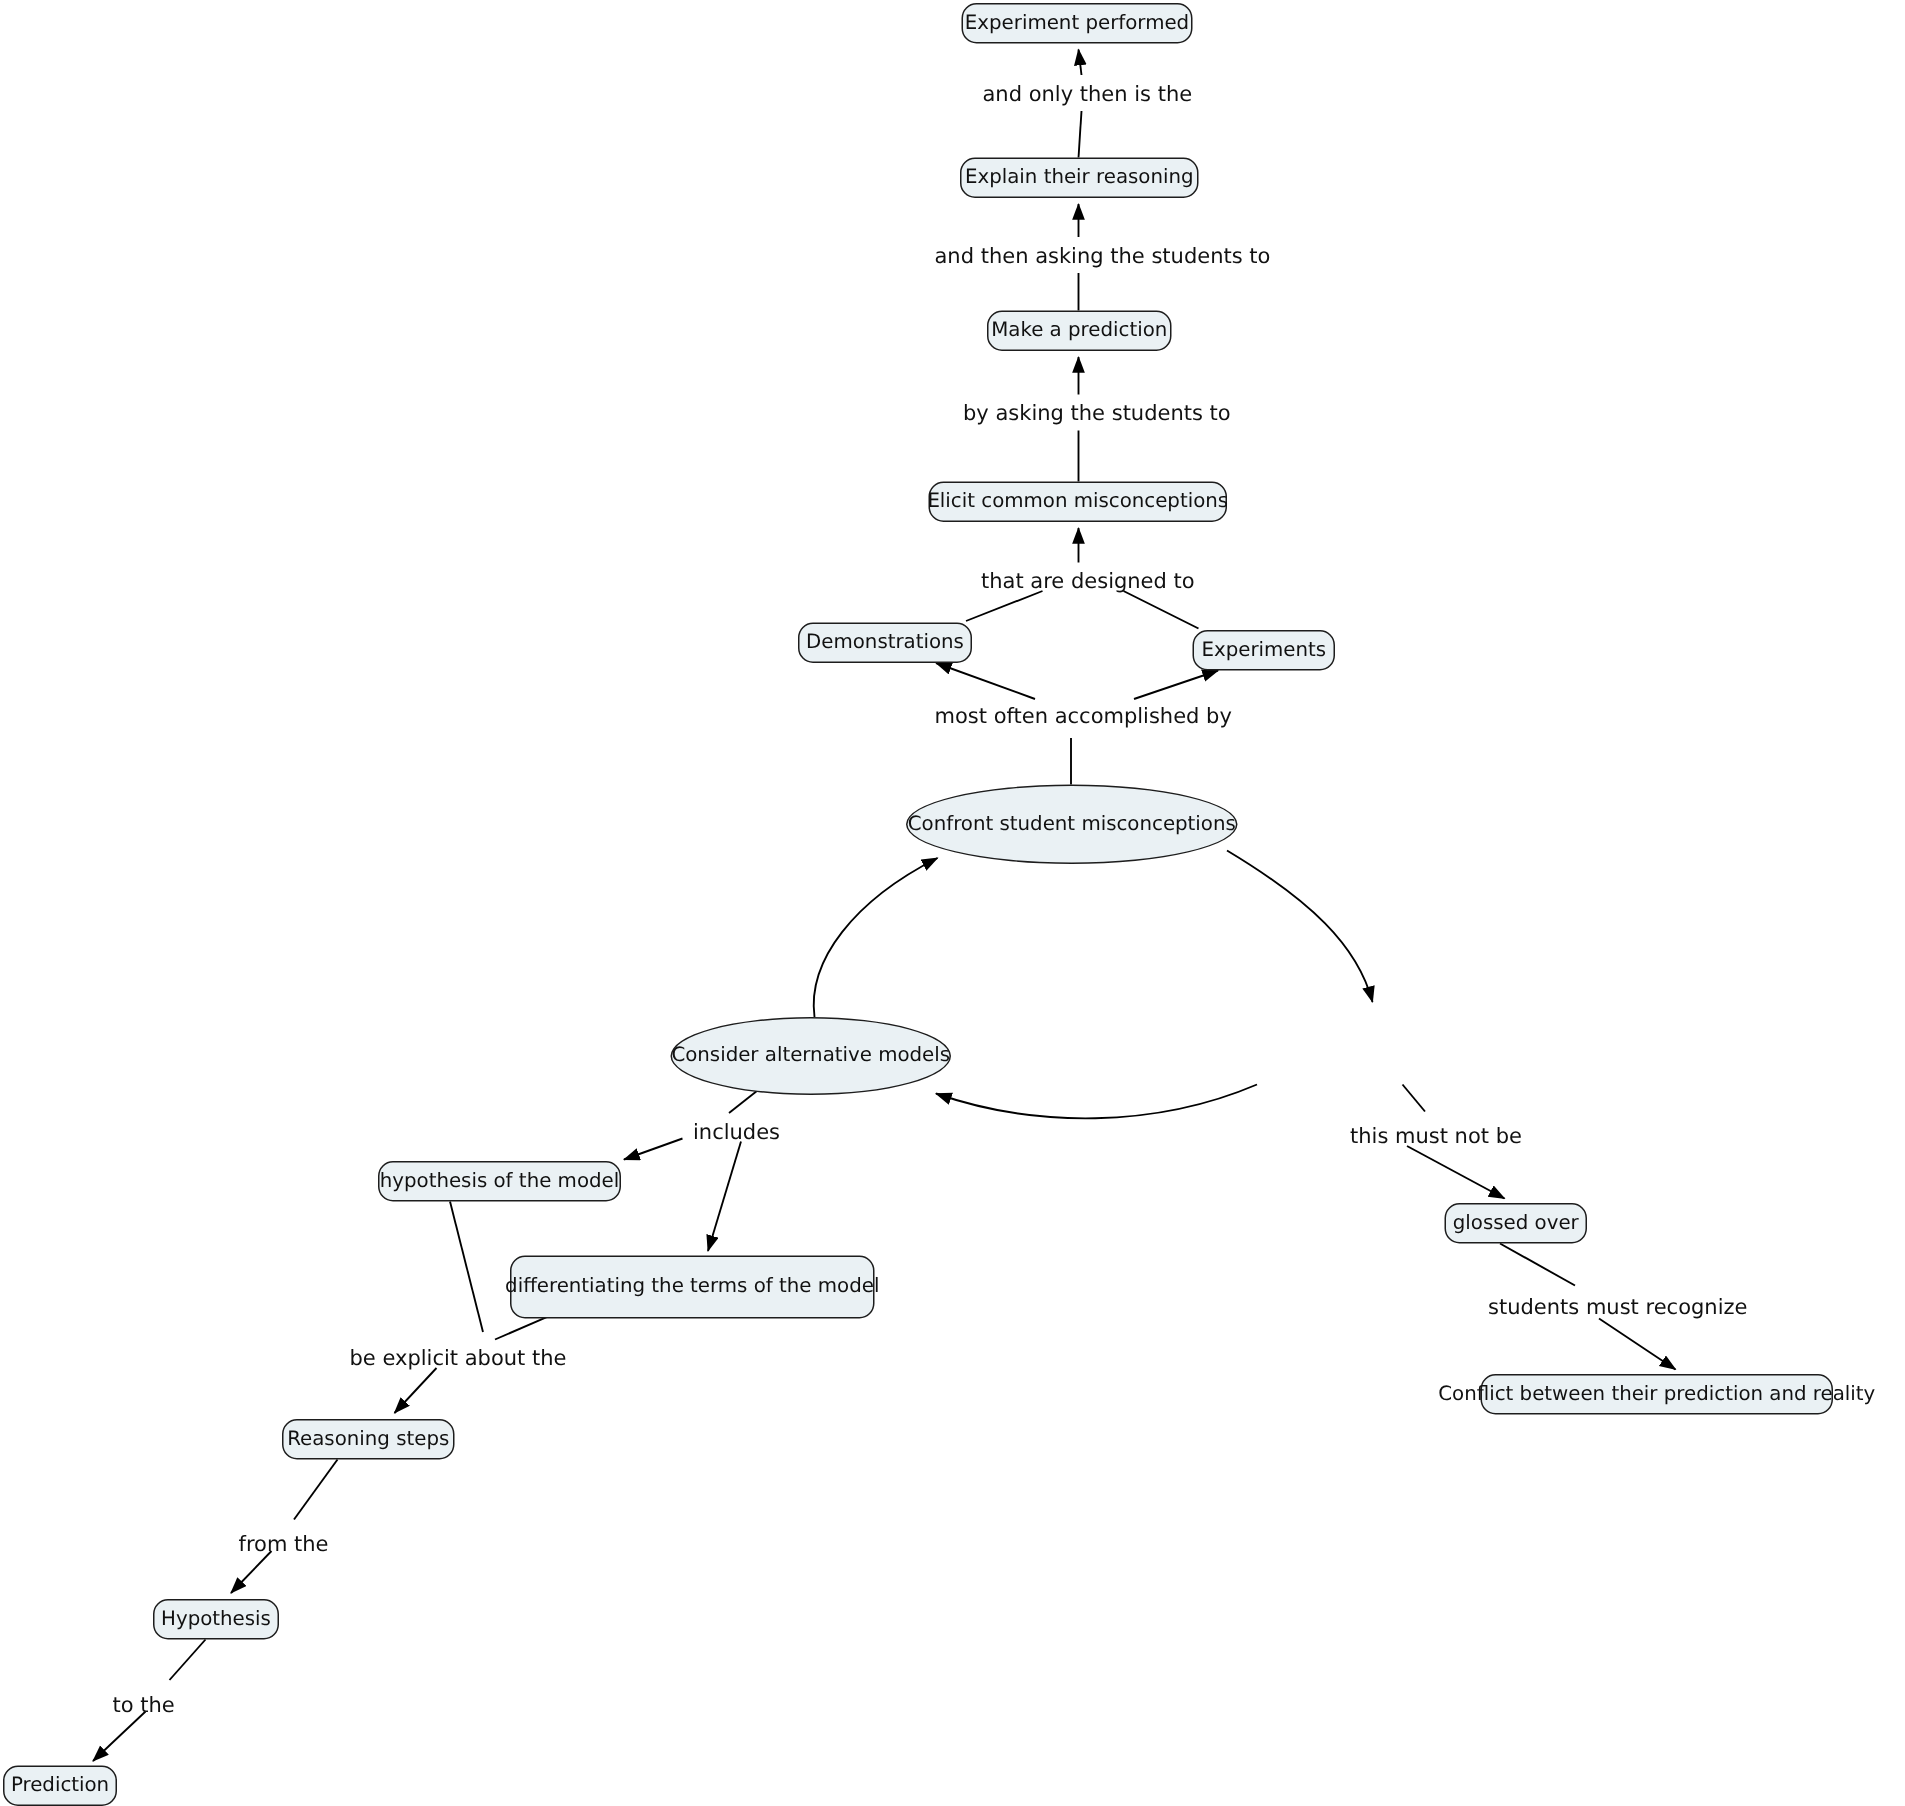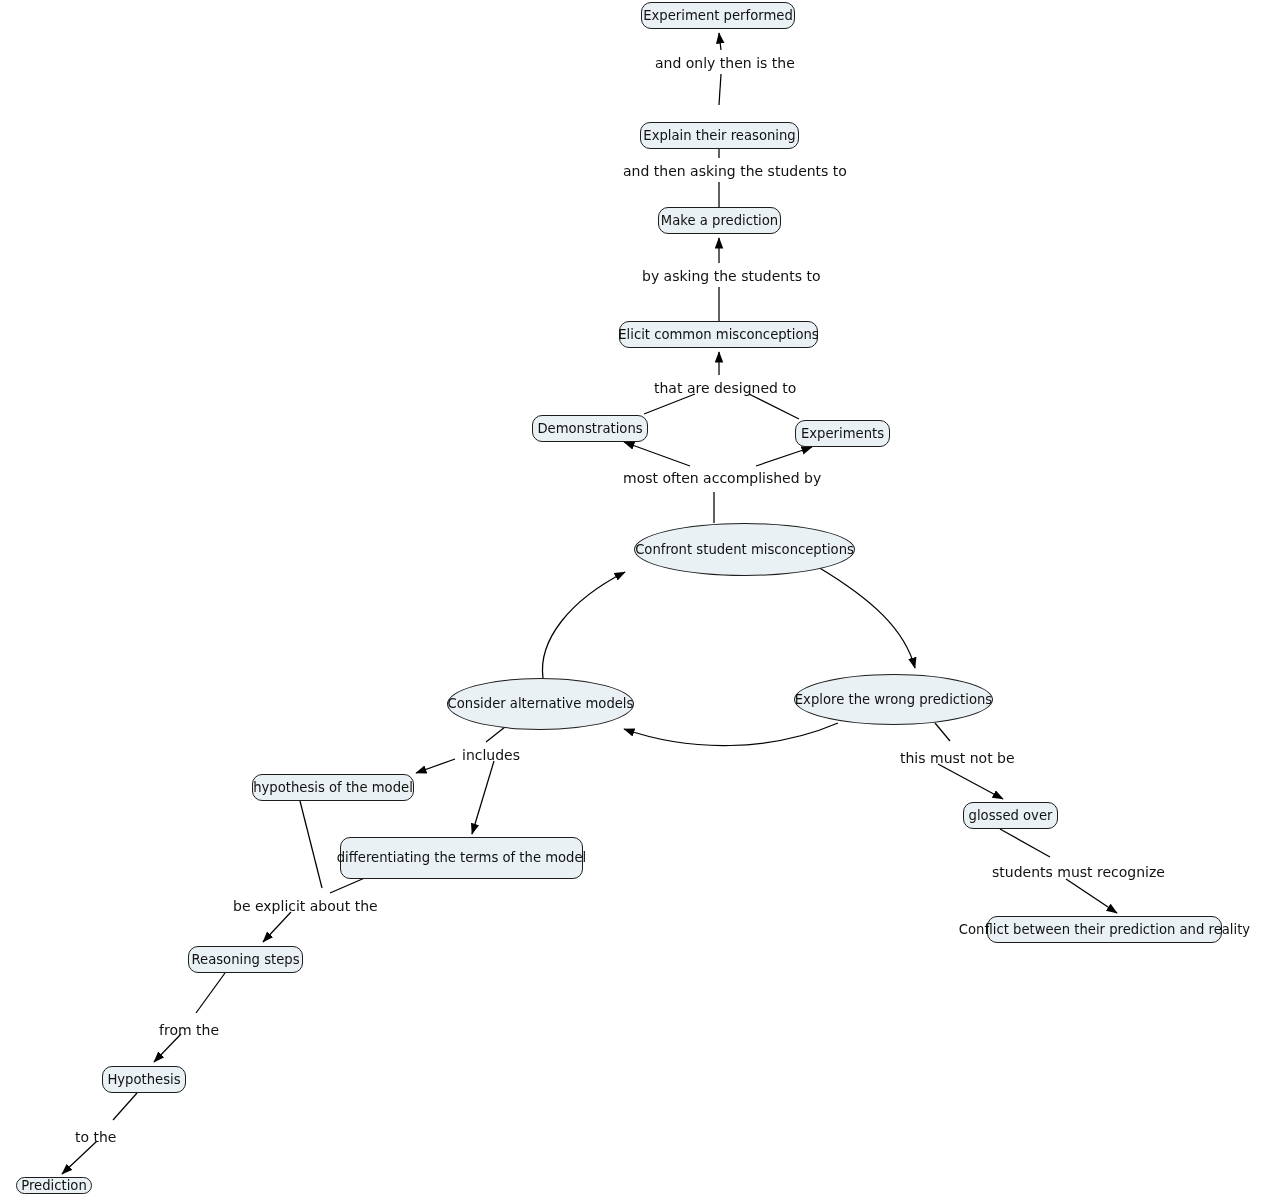--- a/index.html
+++ b/index.html
@@ -106,45 +106,44 @@
       <path d="M935,723 L950,741" marker-end="none"></path>
       <path d="M938,764 L1003,799"></path>
 
       <path d="M1000,829 L1050,857" marker-end="none"></path>
       <path d="M1066,879 L1117,913"></path>
     </g>
   </svg>
 
   <div class="node" style="left:641px; top:2px; width:154px; height:27px;">Experiment performed</div>
 
-  <div class="node" style="left:640px; top:105px; width:159px; height:27px;margin-top:17px;">Explain their reasoning</div>
+  <div class="node" style="left:640px; top:105px; width:159px; height:27px;">Explain their reasoning</div>
 
   <div class="node" style="left:658px; top:207px; width:123px; height:27px;">Make a prediction</div>
 
   <div class="node" style="left:619px; top:321px; width:199px; height:27px;">Elicit common misconceptions</div>
 
   <div class="node" style="left:532px; top:415px; width:116px; height:27px;">Demonstrations</div>
 
   <div class="node" style="left:795px; top:420px; width:95px; height:27px;">Experiments</div>
 
-  <div class="node ellipse" style="left:604px; top:523px; width:221px; height:53px;margin-left:30px;">Confront student misconceptions</div>
+  <div class="node ellipse" style="left:604px; top:523px; width:221px; height:53px;">Confront student misconceptions</div>
 
   <div class="node ellipse" style="left:447px; top:678px; width:187px; height:52px;">Consider alternative models</div>
 
-  <div class="node ellipse" style="left:794px; top:674px; width:199px; height:51px;">Explore the wrong predictions</div>
 
   <div class="node" style="left:252px; top:774px; width:162px; height:27px;">hypothesis of the model</div>
 
   <div class="node" style="left:340px; top:837px; width:243px; height:42px;">differentiating the terms of the model</div>
 
   <div class="node" style="left:188px; top:946px; width:115px; height:27px;">Reasoning steps</div>
 
   <div class="node" style="left:102px; top:1066px; width:84px; height:27px;">Hypothesis</div>
 
-  <div class="node" style="left:16px; top:1177px; width:76px; height:17px;text-align:center;">Prediction</div>
+  <div class="node" style="left:2px; top:1177px; width:76px; height:27px;text-align:center;">Prediction</div>
 
   <div class="node" style="left:963px; top:802px; width:95px; height:27px;text-align:right;">glossed over</div>
 
   <div class="node" style="left:987px; top:916px; width:235px; height:27px;">Conflict between their prediction and reality</div>
 
   <div class="linklabel" style="left:655px; top:56px;">and only then is the</div>
 
   <div class="linklabel" style="left:623px; top:164px;">and then asking the students to</div>
 
   <div class="linklabel" style="left:642px; top:269px;">by asking the students to</div>

